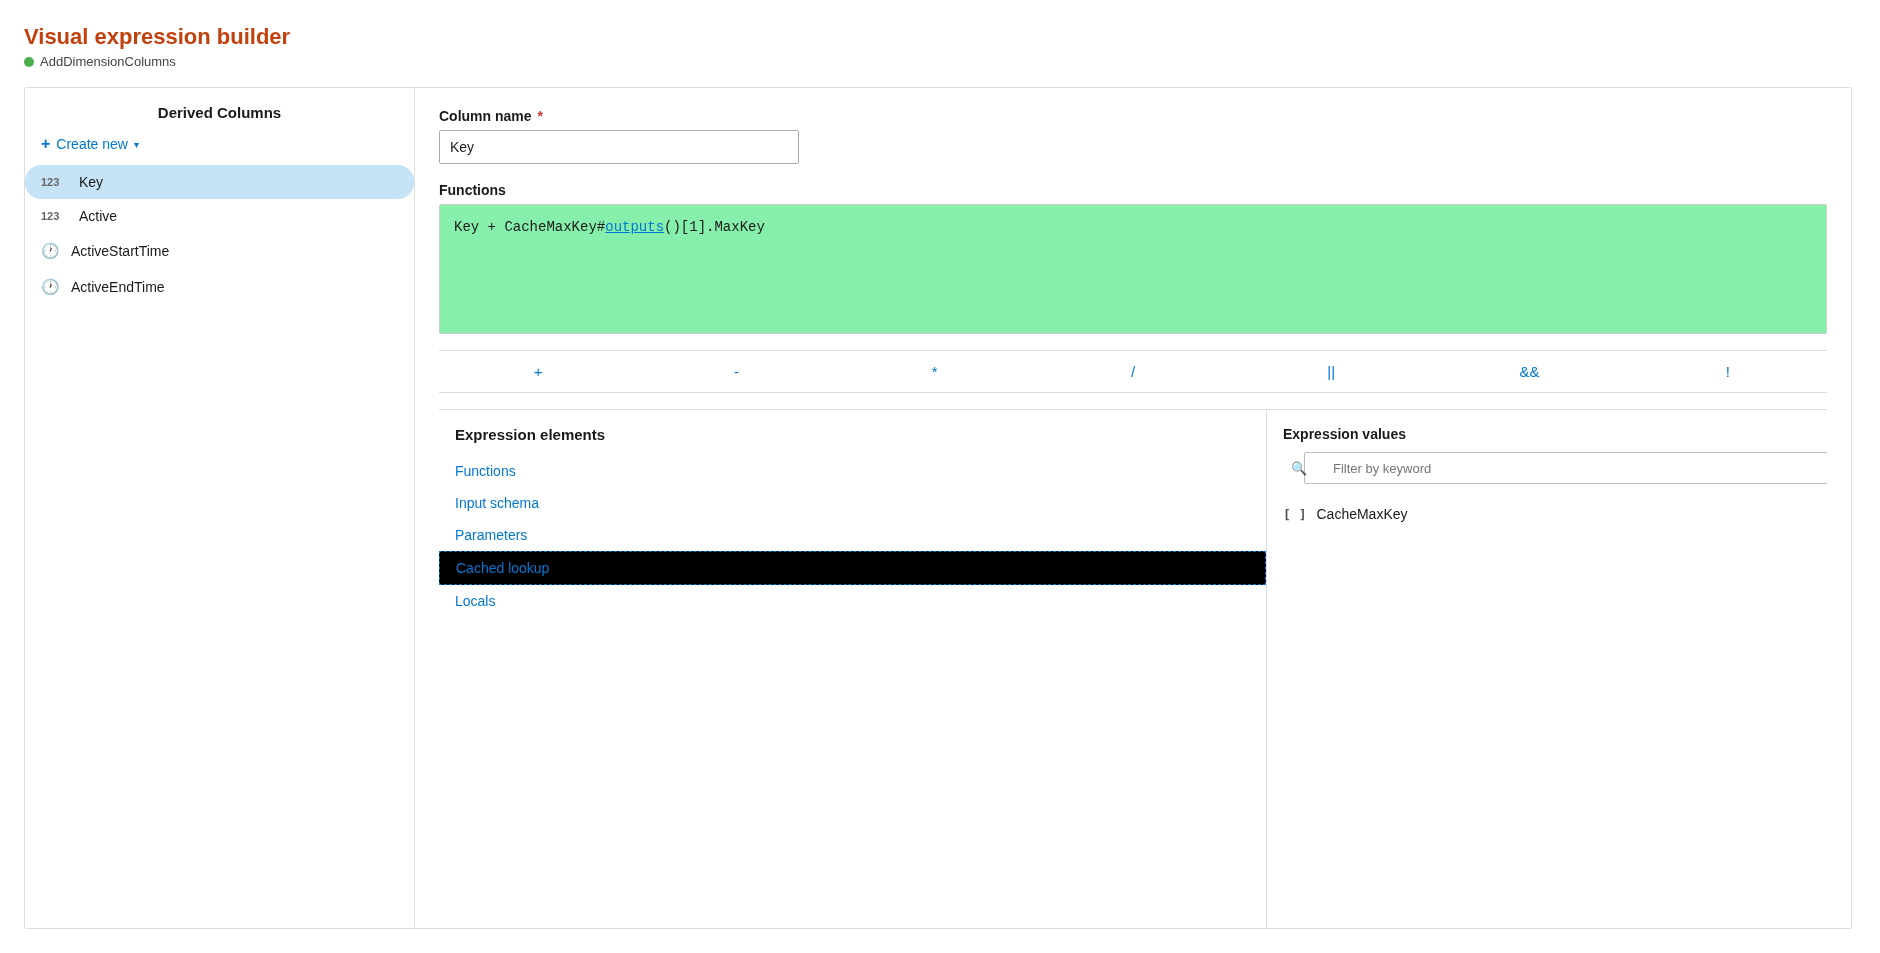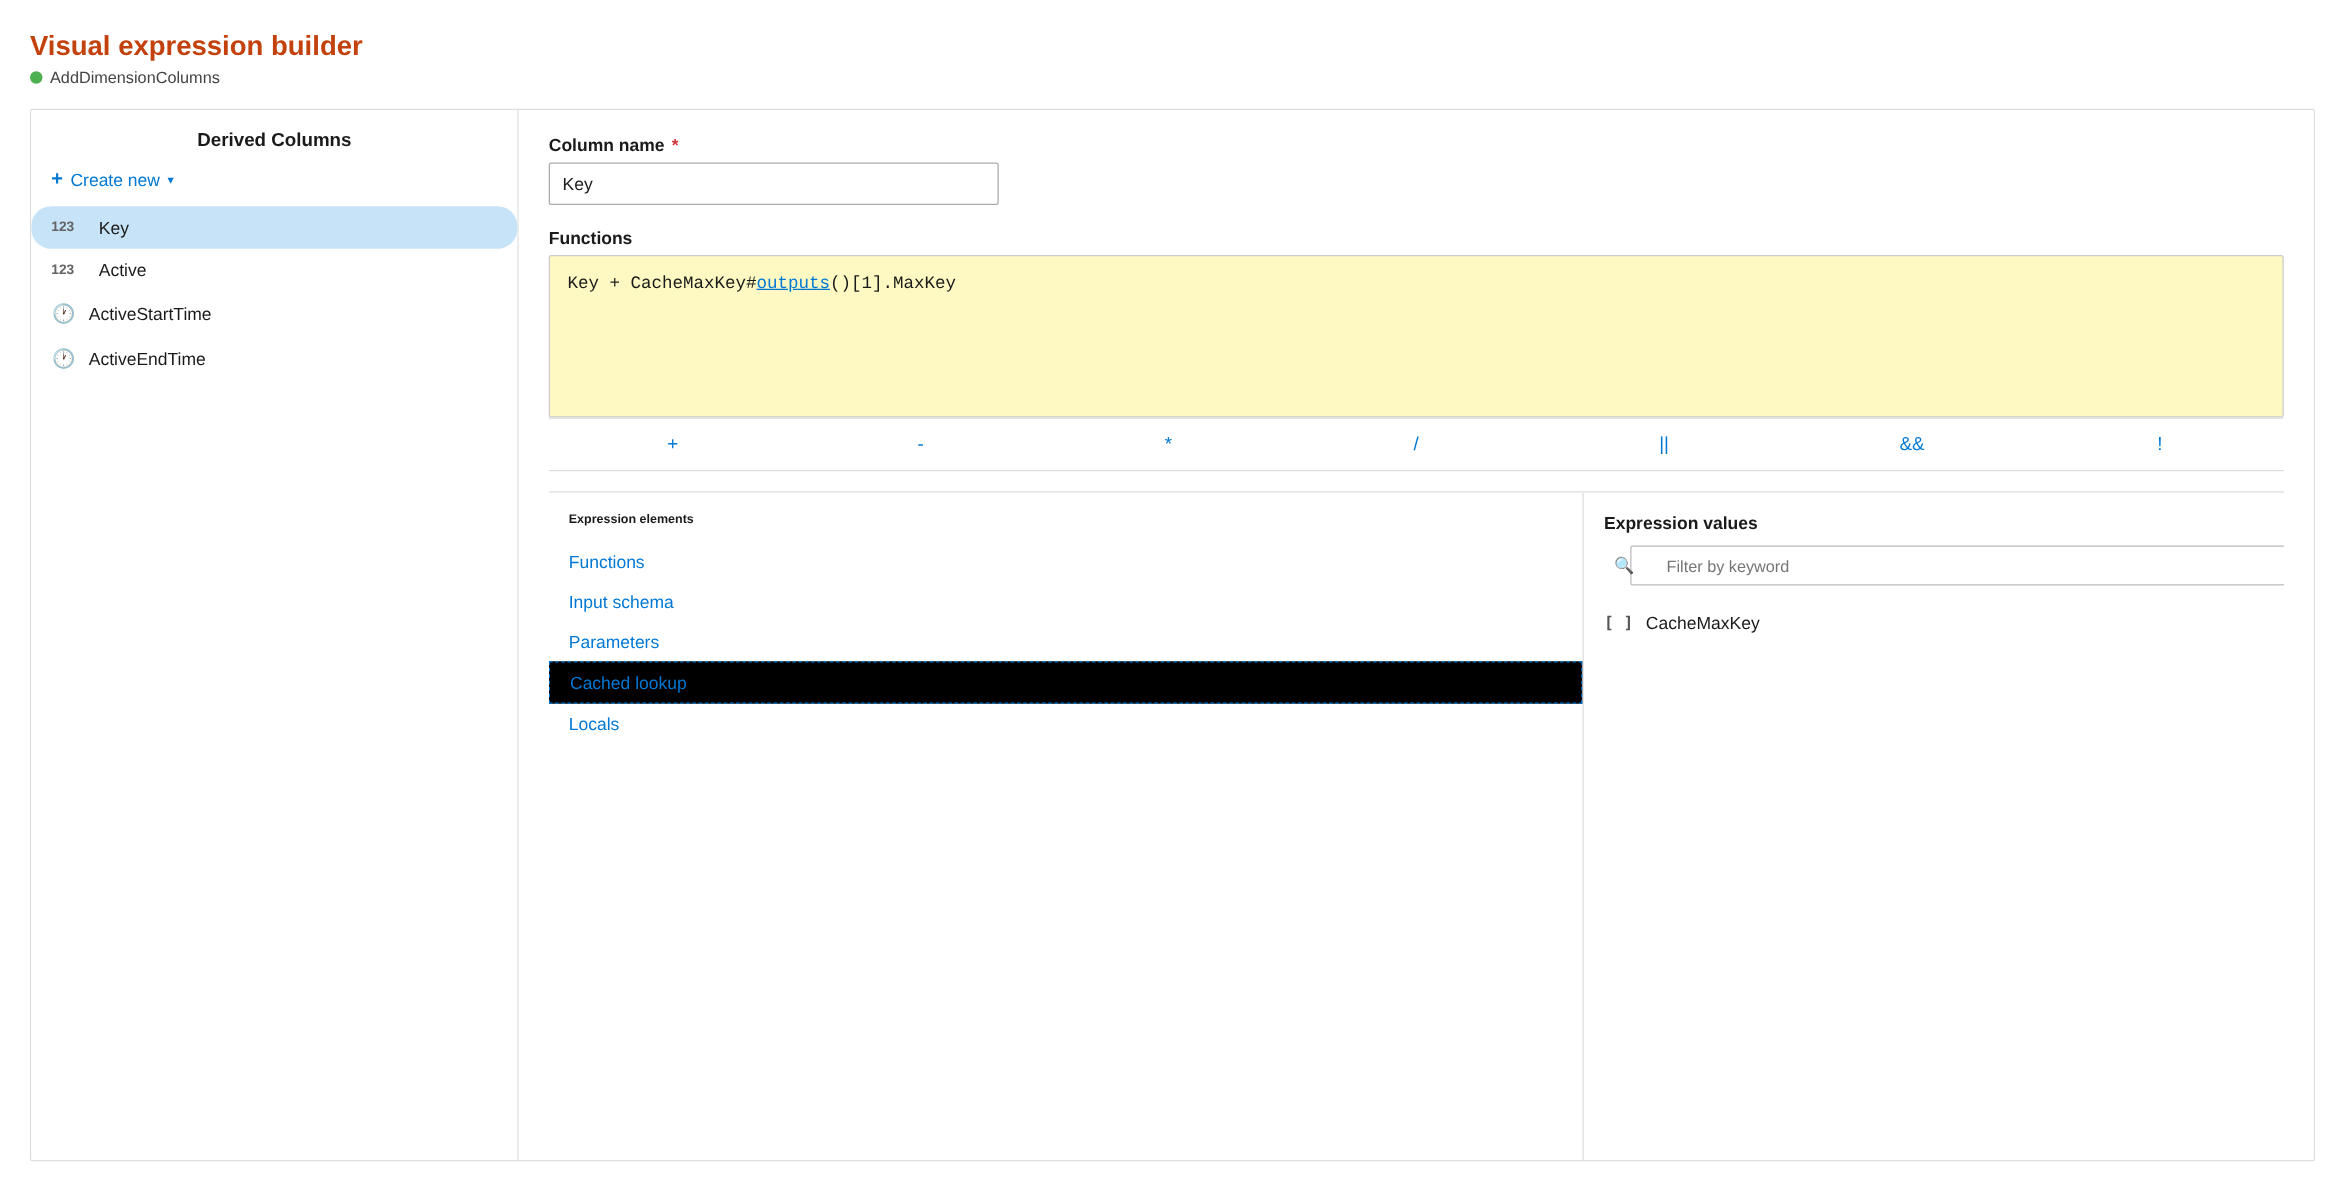--- a/index.html
+++ b/index.html
@@ -152,22 +152,22 @@
       color: #1a1a1a;
     }
     .expression-editor {
       border: 1px solid #ccc;
       border-radius: 2px;
       min-height: 130px;
       padding: 12px 14px;
       font-size: 14px;
       font-family: 'Consolas', 'Courier New', monospace;
       color: #1a1a1a;
-      background: #fef9c3;
-      margin-bottom: 0;
+      background: #86efac;
+      margin-bottom: 16px;
       line-height: 1.5;
     }
     .expression-text .highlight {
       color: #0078d4;
       text-decoration: underline;
     }
     .operator-bar {
       display: flex;
       align-items: center;
       border-top: 1px solid #ddd;
@@ -193,21 +193,21 @@
       border-top: 1px solid #ddd;
       overflow: hidden;
     }
     .expr-elements-panel {
       flex: 1;
       padding: 16px 0 0 0;
       border-right: 1px solid #ddd;
       overflow-y: auto;
     }
     .expr-elements-title {
-      font-size: 10px;
+      font-size: 15px;
       font-weight: 700;
       padding: 0 16px 12px 16px;
       color: #1a1a1a;
     }
     .expr-element-item {
       padding: 8px 16px;
       cursor: pointer;
       font-size: 14px;
       color: #0078d4;
     }

